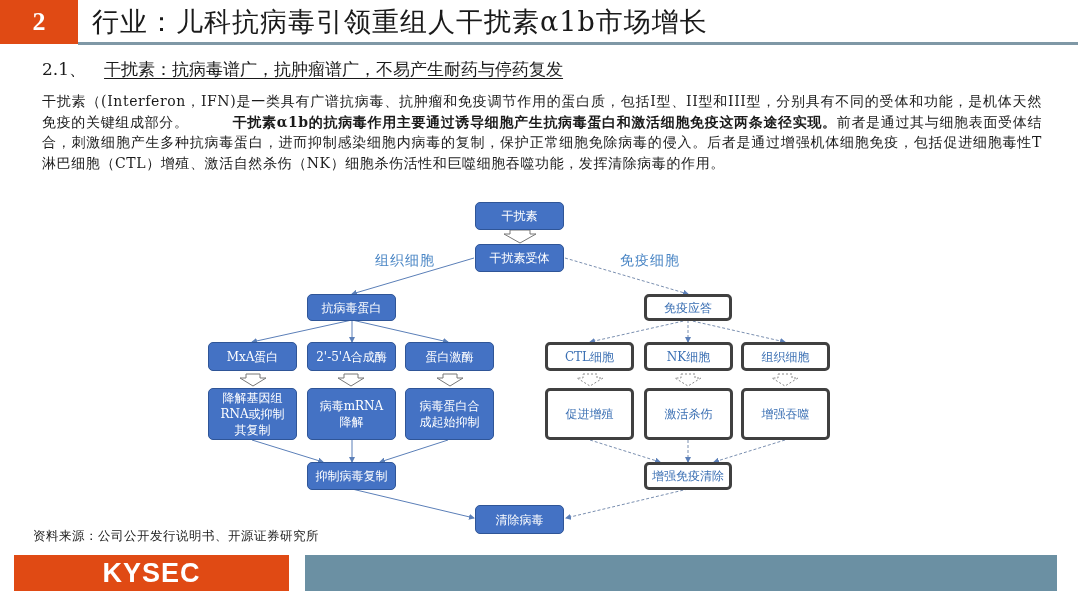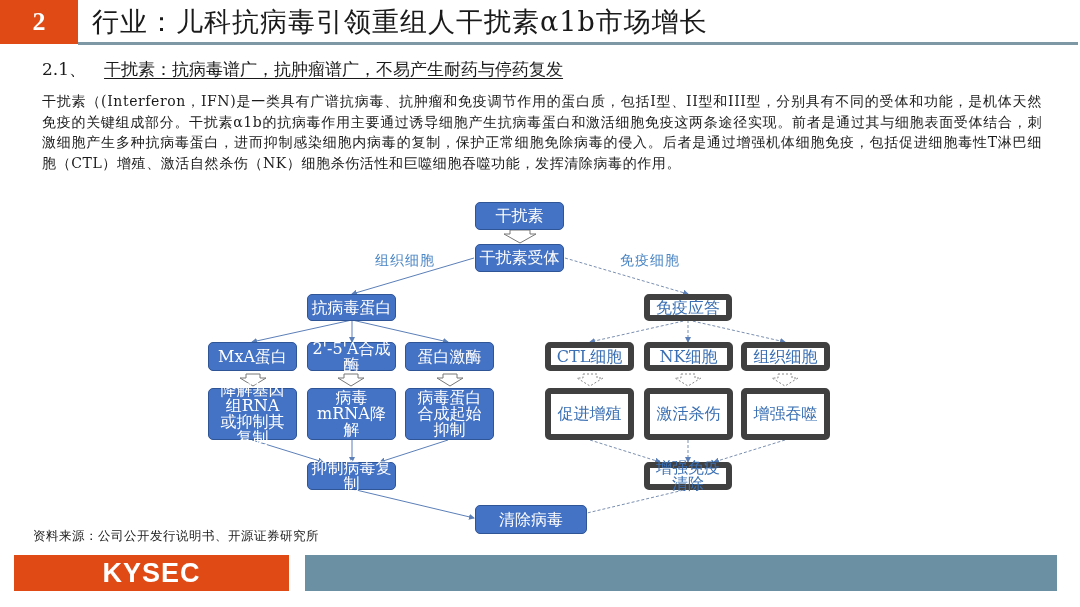--- a/index.html
+++ b/index.html
@@ -9,25 +9,25 @@
              color:#fff; font-weight:bold; font-size:26px; line-height:44px; text-align:center;
              font-family:"Liberation Serif",serif; }
   .hdr-title { position:absolute; left:92px; top:4px; font-size:27px; line-height:36px; color:#1a1a1a;
                letter-spacing:1px; }
   .hdr-line { position:absolute; left:78px; top:42px; width:1000px; height:3px; background:#7f98a6; }
   .sec { position:absolute; left:42px; top:57px; font-size:17px; line-height:24px; }
   .sec .num { margin-right:18px; }
   .sec .t { text-decoration:underline; text-underline-offset:3px;text-align:right; }
   .body { position:absolute; left:42px; top:91px; width:1000px; font-size:14px; line-height:20.5px;
           letter-spacing:0.6px; text-align:justify; }
-  .body b { font-weight:normal; }
+  .body b { font-weight:bold;margin-left:44px; }
   .box { position:absolute; border-radius:5px; display:flex; align-items:center; justify-content:center;
-         text-align:center; font-size:16px; line-height:16px; box-sizing:border-box; }
+         text-align:center; font-size:12px; line-height:16px; box-sizing:border-box; }
   .fill { background:#4472c4; color:#fff; border:1px solid #2f5597; }
-  .outline { background:#fff; color:#3a6fb3; border:6px solid #404040; }
+  .outline { background:#fff; color:#3a6fb3; border:3px solid #404040; }
   .lbl { position:absolute; font-size:14px; color:#4a86c5; letter-spacing:1px; }
   .src { position:absolute; left:33px; top:528px; font-size:12.5px; letter-spacing:0.5px; }
   .foot-l { position:absolute; left:14px; top:555px; width:275px; height:36px; background:#e04a14;
             color:#fff; font-family:"Liberation Sans",sans-serif; font-weight:bold; font-size:27px;
             line-height:36px; text-align:center; letter-spacing:1px; }
   .foot-r { position:absolute; left:305px; top:555px; width:752px; height:36px; background:#6b90a3; }
   svg.lines { position:absolute; left:0; top:0; }
 </style>
 </head>
 <body>
@@ -100,18 +100,18 @@
 
 <div class="box outline" style="left:644px;top:294px;width:88px;height:27px">免疫应答</div>
 <div class="box outline" style="left:545px;top:342px;width:89px;height:29px">CTL细胞</div>
 <div class="box outline" style="left:644px;top:342px;width:89px;height:29px">NK细胞</div>
 <div class="box outline" style="left:741px;top:342px;width:89px;height:29px">组织细胞</div>
 <div class="box outline" style="left:545px;top:388px;width:89px;height:52px">促进增殖</div>
 <div class="box outline" style="left:644px;top:388px;width:89px;height:52px">激活杀伤</div>
 <div class="box outline" style="left:741px;top:388px;width:89px;height:52px">增强吞噬</div>
 <div class="box outline" style="left:644px;top:462px;width:88px;height:28px">增强免疫清除</div>
 
-<div class="box fill" style="left:475px;top:505px;width:112px;height:29px">清除病毒</div>
+<div class="box fill" style="left:475px;top:505px;width:89px;height:29px">清除病毒</div>
 
 <div class="src">资料来源：公司公开发行说明书、开源证券研究所</div>
 
 <div class="foot-l">KYSEC</div>
 <div class="foot-r"></div>
 
 </body></html>

